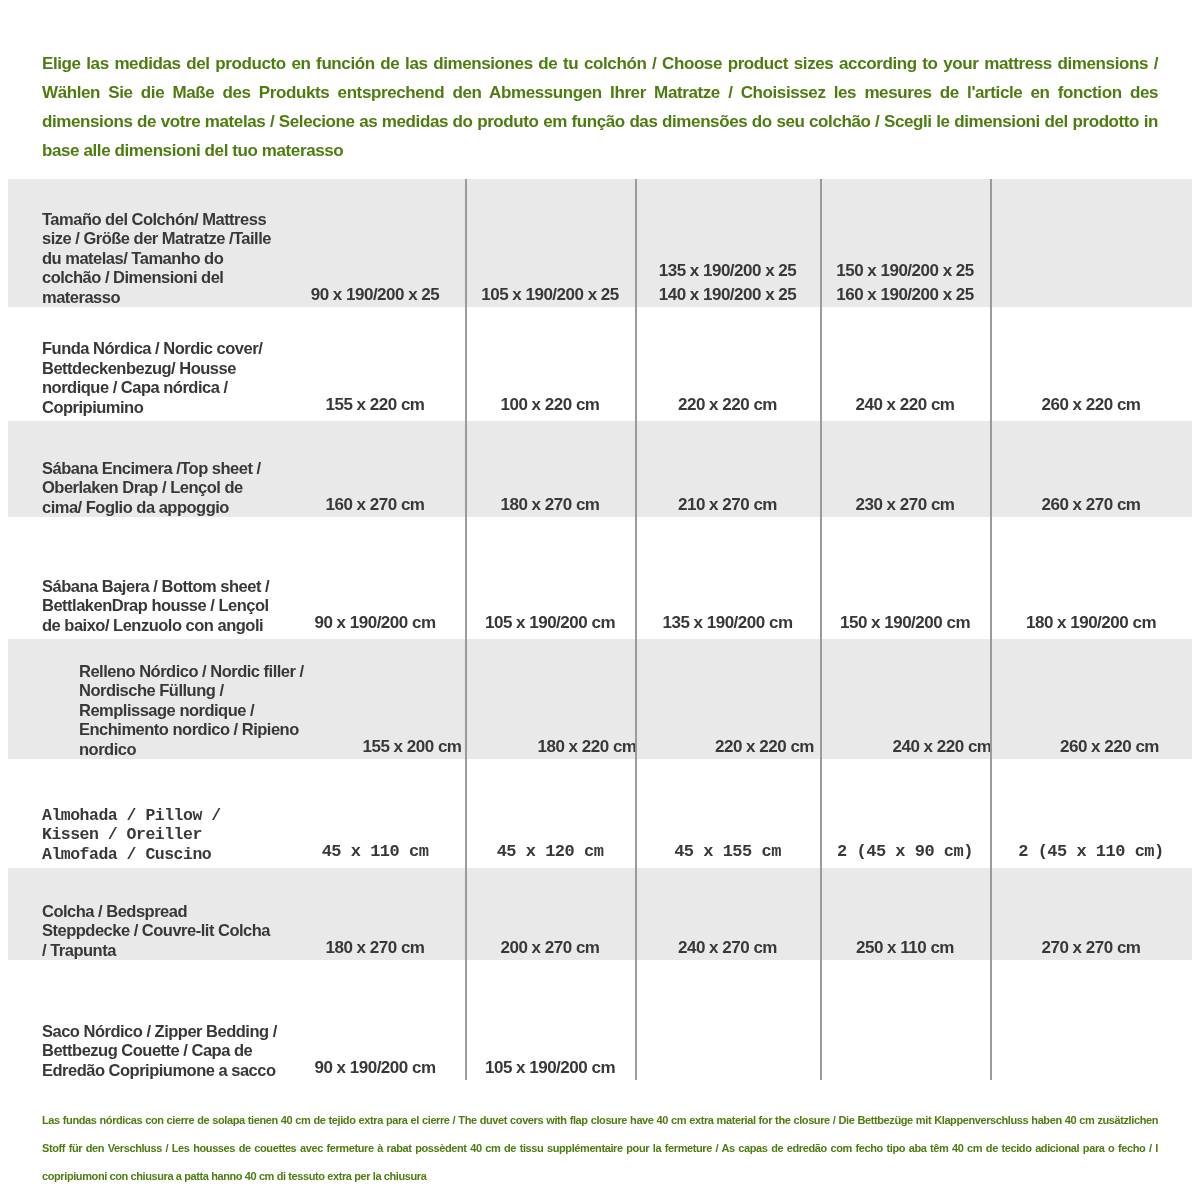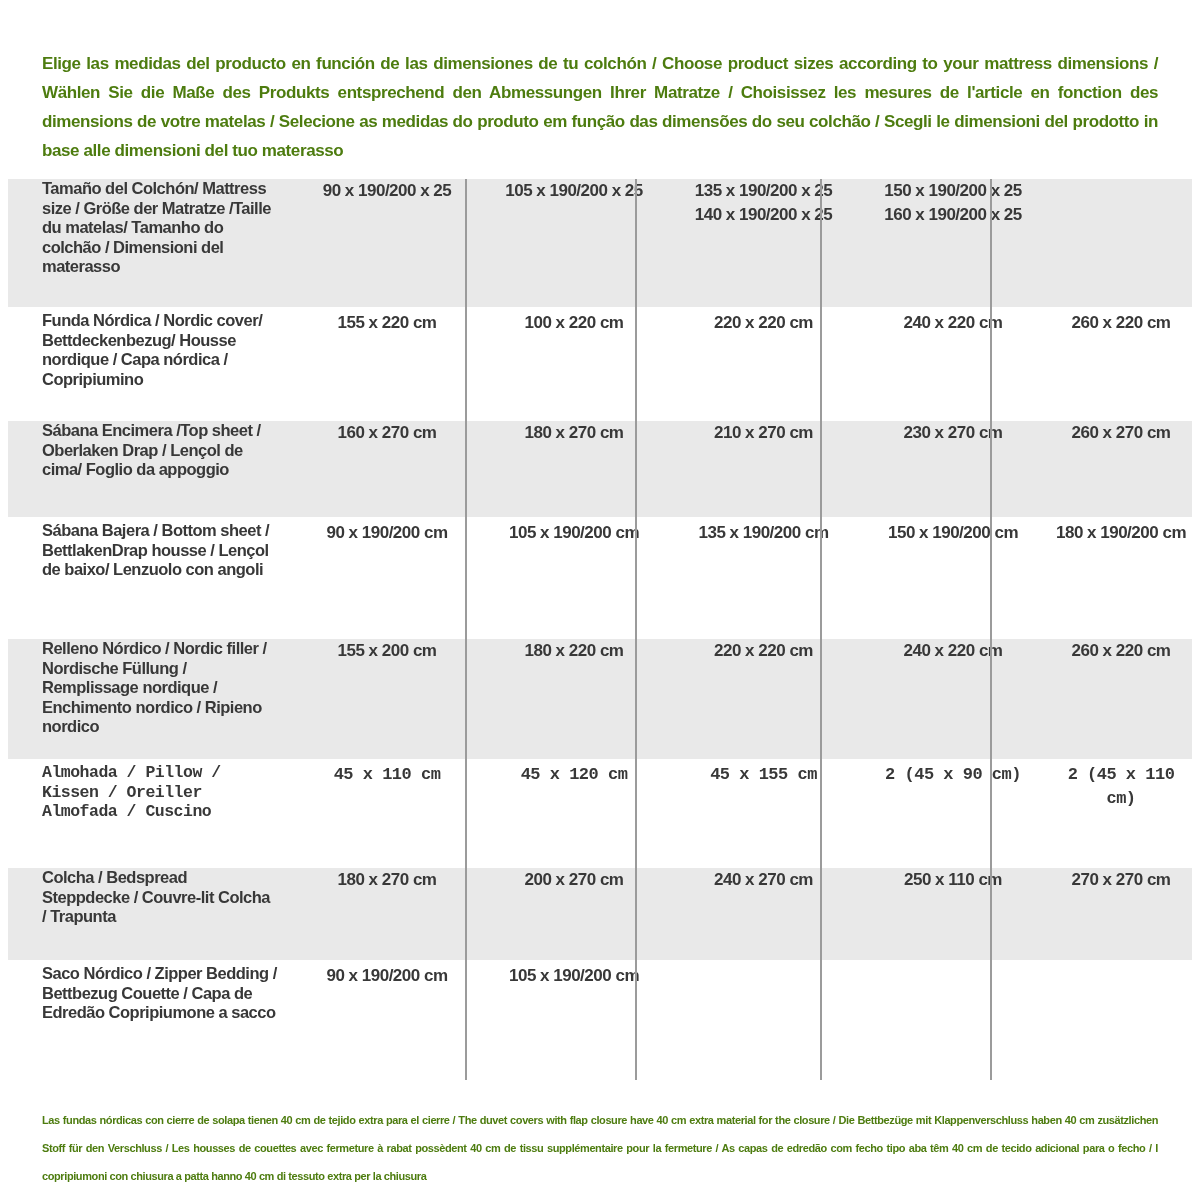--- a/index.html
+++ b/index.html
@@ -44,33 +44,32 @@
     background: #9b9b9b;
     z-index: 3;
   }
   .divider.d0 { left: 457px; }
   .divider.d1 { left: 627px; }
   .divider.d2 { left: 812px; }
   .divider.d3 { left: 982px; }
 
   .trow {
     display: flex;
-    align-items: flex-start;
+    align-items: flex-end;
     margin-bottom: 4px;
     background: #ffffff;
-    gap: 12px;
   }
   .trow.shade { background: #e9e9e9; }
   .trow:last-child { margin-bottom: 0; }
 
   .trow.r0 { min-height: 128px; }
   .trow.r1 { min-height: 106px; }
   .trow.r2 { min-height: 96px; }
   .trow.r3 { min-height: 114px; }
-  .trow.r4 { min-height: 120px; }
+  .trow.r4 { min-height: 120px; padding-left: 37px; }
   .trow.r5 { min-height: 101px; font-family: Liberation Mono, monospace; }
   .trow.r6 { min-height: 92px; }
   .trow.r7 { min-height: 116px; }
 
   .cell {
     display: flex;
     align-items: center;
     font-size: 17px;
     letter-spacing: -0.5px;
     color: #383838;

